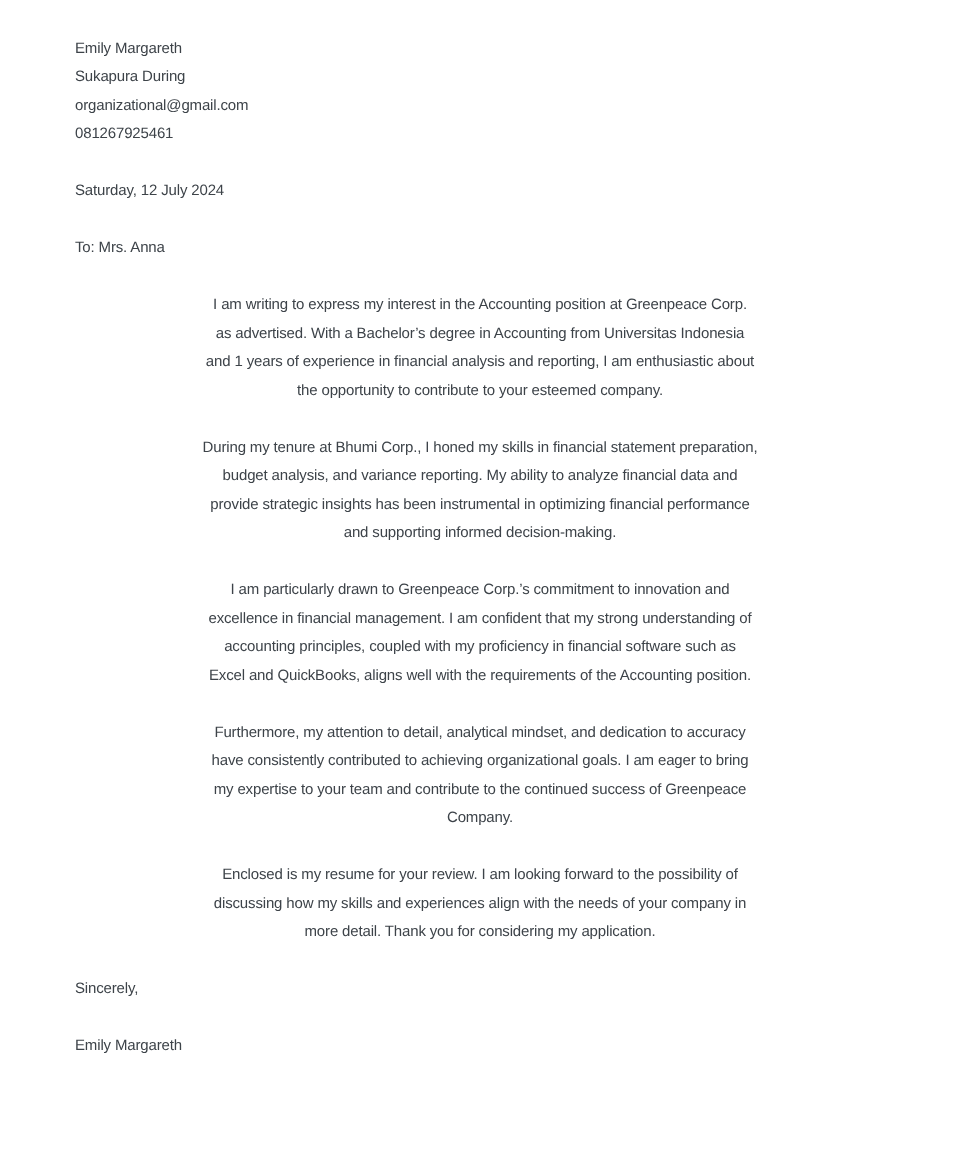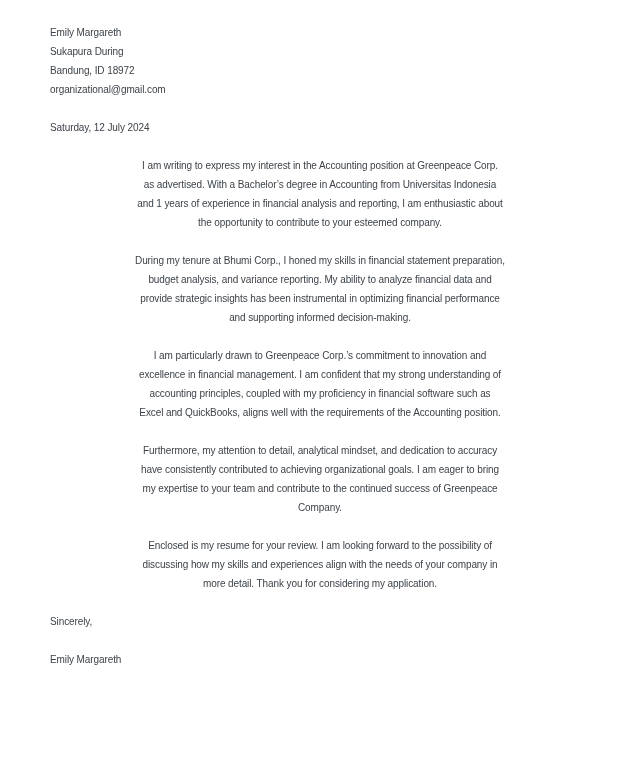--- a/index.html
+++ b/index.html
@@ -35,27 +35,28 @@
   }
 </style>
 </head>
 <body>
 
 <div class="page">
 
   <div class="block">
     <div>Emily Margareth</div>
     <div>Sukapura During</div>
-    <div>Bandung, ID 18972</div>
     <div>organizational@gmail.com</div>
+    <div>081267925461</div>
   </div>
 
   <div class="block">Saturday, 12 July 2024</div>
 
   <div class="block">
+    <div>To: Mrs. Anna</div>
   </div>
 
 
   <p class="para">I am writing to express my interest in the Accounting position at Greenpeace Corp.
 as advertised. With a Bachelor’s degree in Accounting from Universitas Indonesia
 and 1 years of experience in financial analysis and reporting, I am enthusiastic about
 the opportunity to contribute to your esteemed company.</p>
   <p class="para">During my tenure at Bhumi Corp., I honed my skills in financial statement preparation,
 budget analysis, and variance reporting. My ability to analyze financial data and
 provide strategic insights has been instrumental in optimizing financial performance

